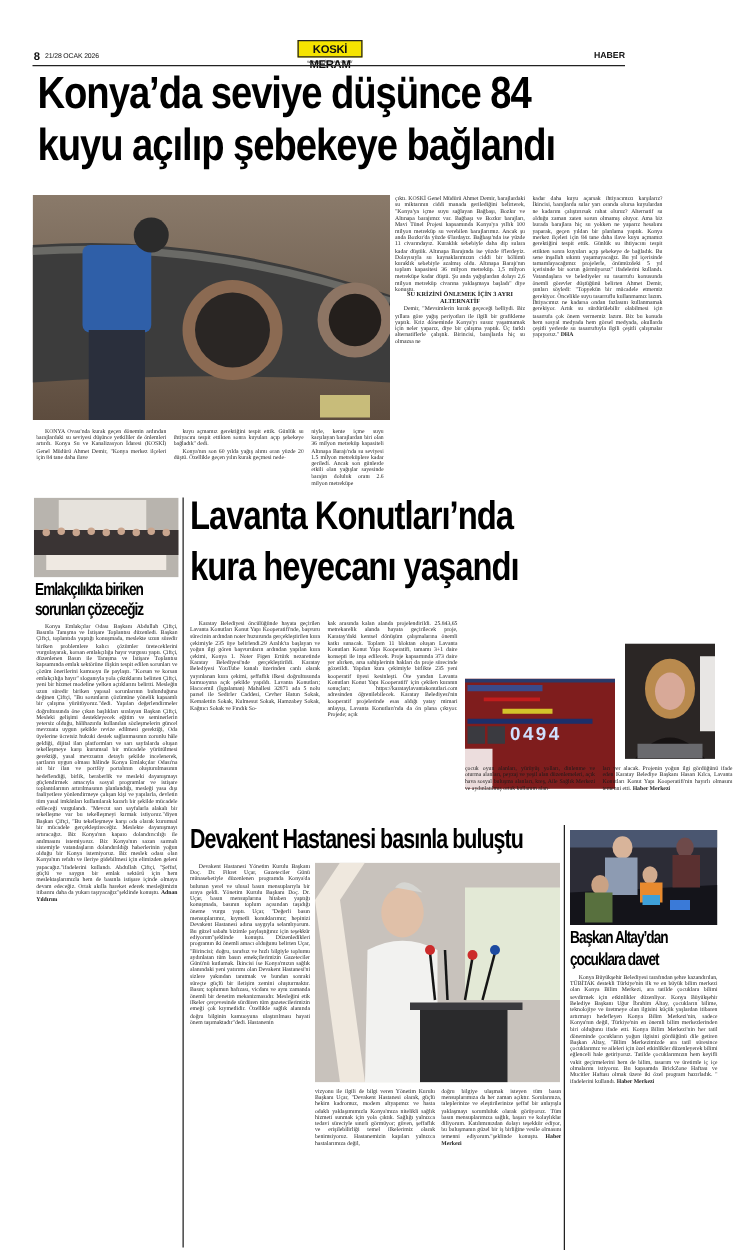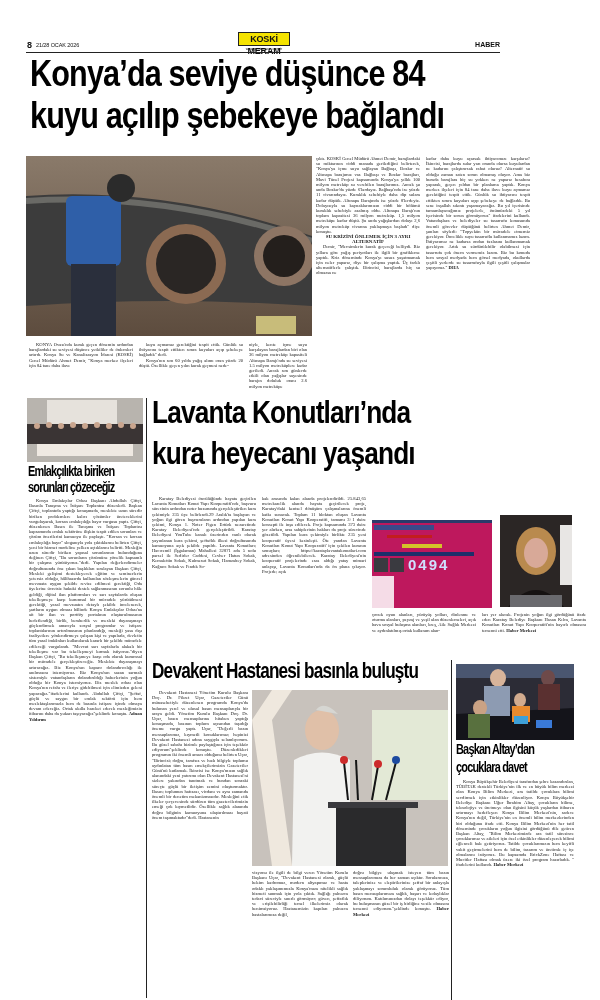--- a/index.html
+++ b/index.html
@@ -129,21 +129,21 @@
 <div class="abs hl hl-lav1">Lavanta Konutları’nda</div>
 <div class="abs hl hl-lav2">kura heyecanı yaşandı</div>
 
 <div class="abs txt" style="left:152px;top:496px;width:104px;height:148px;">
     <p>Karatay Belediyesi öncülüğünde hayata geçirilen Lavanta Konutları Konut Yapı Kooperatifi'nde, başvuru sürecinin ardından noter huzurunda gerçekleştirilen kura çekimiyle 235 üye belirlendi.29 Aralık'ta başlayan ve yoğun ilgi gören başvuruların ardından yapılan kura çekimi, Konya 1. Noter Figen Ertürk nezaretinde Karatay Belediyesi'nde gerçekleştirildi. Karatay Belediyesi YouTube kanalı üzerinden canlı olarak yayınlanan kura çekimi, şeffaflık ilkesi doğrultusunda kamuoyuna açık şekilde yapıldı. Lavanta Konutları; Hacıcemil (İşgalaman) Mahallesi 32871 ada 5 nolu parsel ile Sedirler Caddesi, Cevher Hatun Sokak, Kemalettin Sokak, Kulmesut Sokak, Hamzabey Sokak, Kağnıcı Sokak ve Fındık So-</p>
   </div>
 <div class="abs txt" style="left:262px;top:496px;width:104px;height:148px;">
     <p style="text-indent:0">kak arasında kalan alanda projelendirildi. 25.843,65 metrekarelik alanda hayata geçirilecek proje, Karatay'daki kentsel dönüşüm çalışmalarına önemli katkı sunacak. Toplam 11 bloktan oluşan Lavanta Konutları Konut Yapı Kooperatifi, tamamı 3+1 daire konsepti ile inşa edilecek. Proje kapsamında 373 daire yer alırken, arsa sahiplerinin hakları da proje sürecinde gözetildi. Yapılan kura çekimiyle birlikte 235 yeni kooperatif üyesi kesinleşti. Öte yandan Lavanta Konutları Konut Yapı Kooperatifi' için çekilen kuranın sonuçları; https://karataylavantakonutlari.com adresinden öğrenilebilecek. Karatay Belediyesi'nin kooperatif projelerinde esas aldığı yatay mimari anlayışı, Lavanta Konutları'nda da ön plana çıkıyor. Projede; açık</p>
   </div>
 
-<div class="photo" style="left:372px;top:520px;width:120px;height:88px;background:#be185d;">
+<div class="photo" style="left:372px;top:543px;width:120px;height:88px;background:#7f1d1d;">
   <div style="position:absolute;left:0;top:0;width:120px;height:3px;background:#2a3a6a;"></div>
   <div style="position:absolute;left:2px;top:5px;width:60px;height:5px;background:#3a4a8a;"></div>
   <div style="position:absolute;left:15px;top:15px;width:45px;height:3px;background:#c21d1d;"></div>
   <div style="position:absolute;left:30px;top:24px;width:40px;height:4px;background:#d4c32a;"></div>
   <div style="position:absolute;left:2px;top:32px;width:100px;height:4px;background:#1d2f6a;"></div>
   <div style="position:absolute;left:2px;top:38px;width:14px;height:14px;background:#3a3a40;"></div>
   <div style="position:absolute;left:18px;top:38px;width:14px;height:14px;background:#3a3a40;"></div>
   <div style="position:absolute;left:36px;top:36px;font-family:'Liberation Sans',sans-serif;font-weight:bold;font-size:15px;color:#cfe0ff;letter-spacing:2px;">0494</div>
   <div style="position:absolute;left:0;top:56px;width:22px;height:32px;background:#fff;opacity:0.85;"></div>
 </div>

